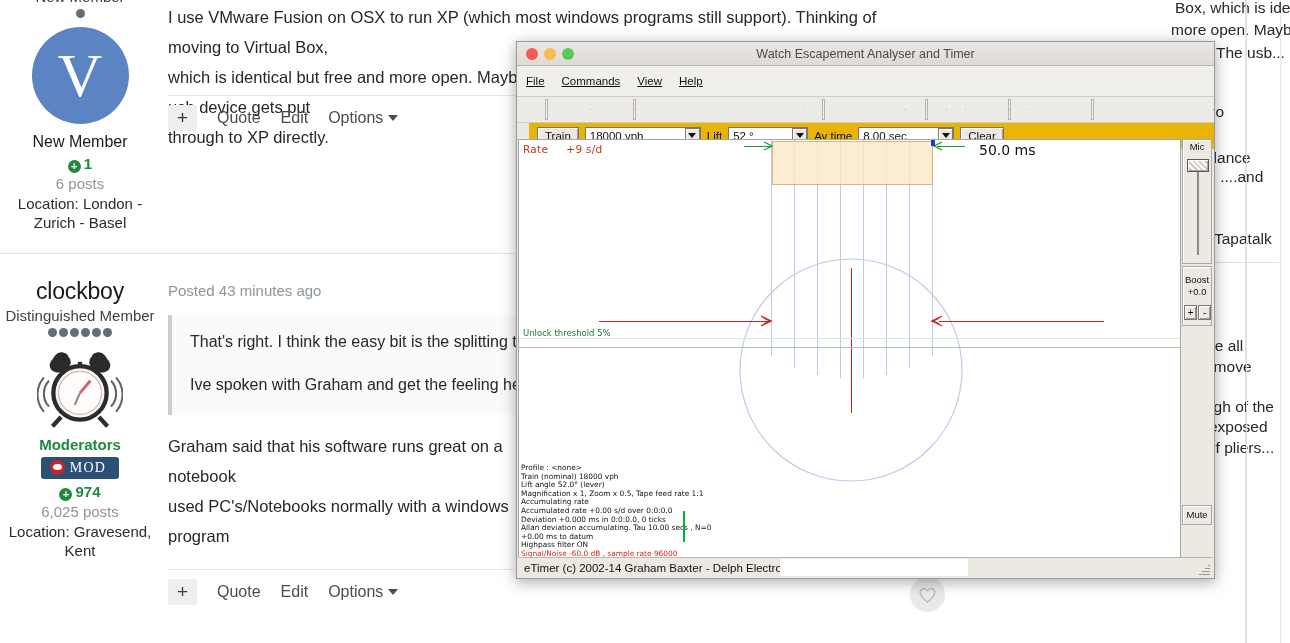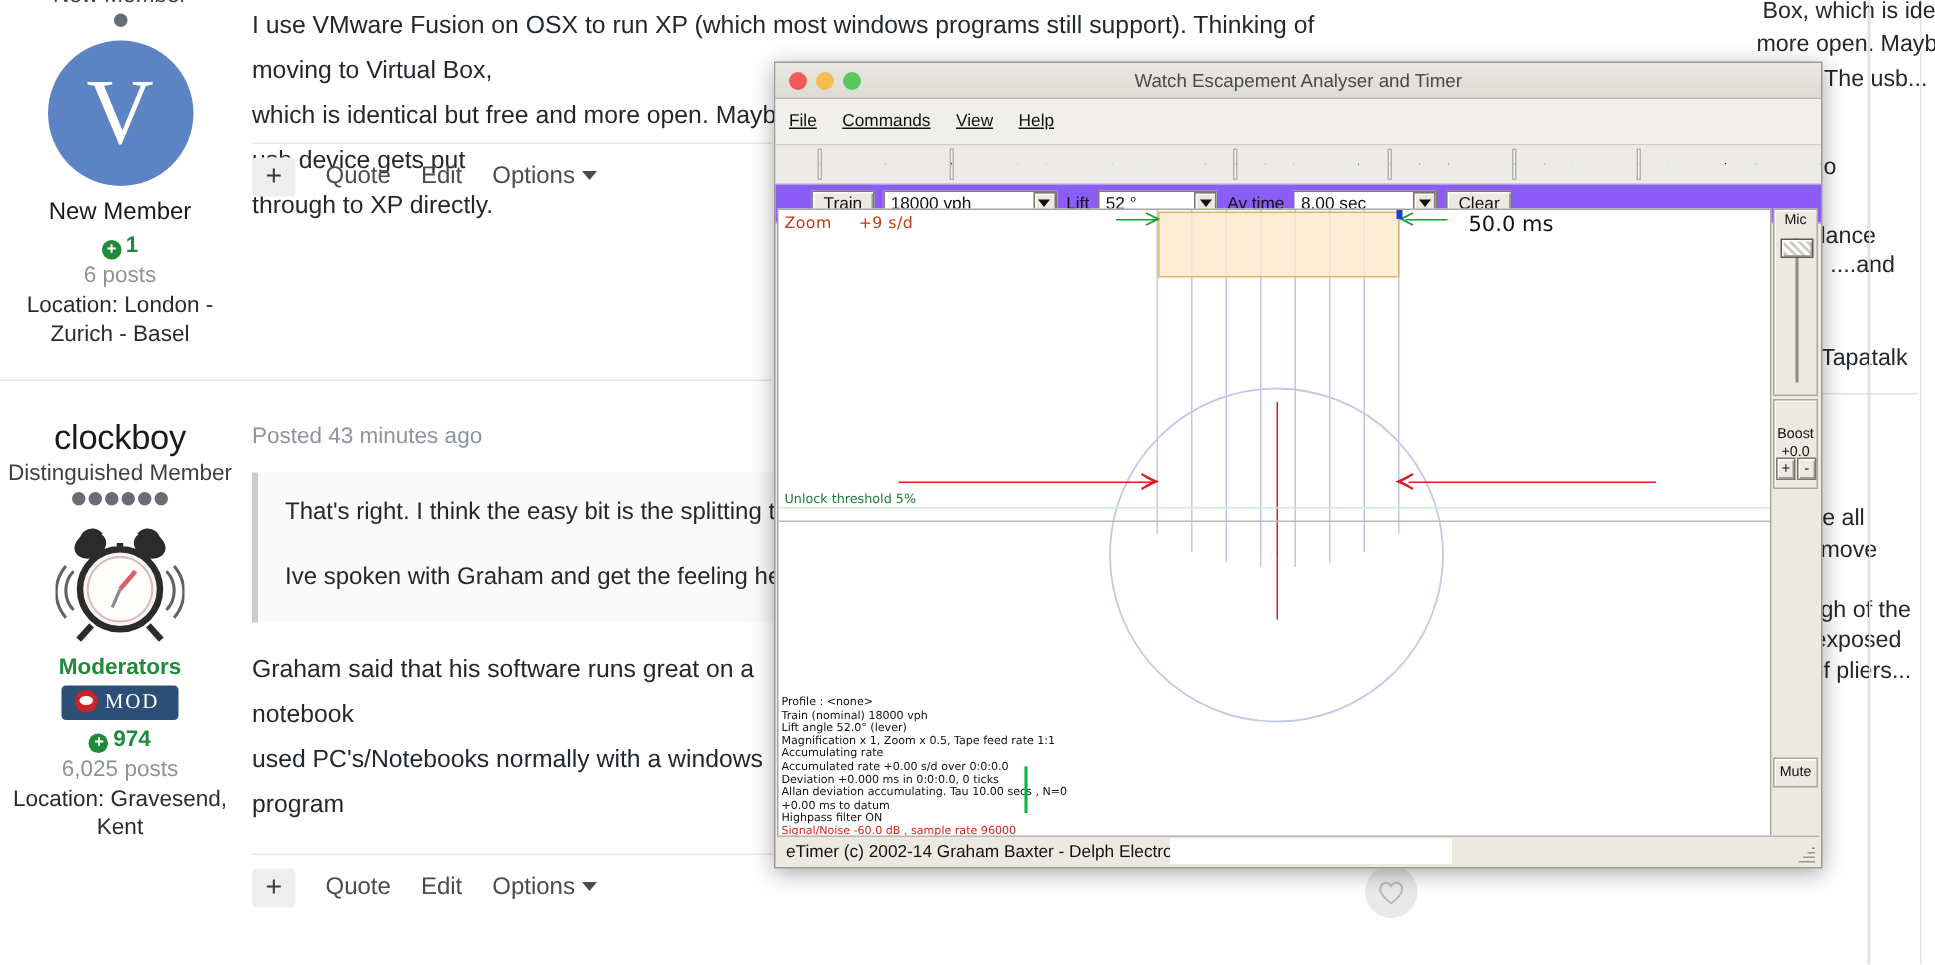--- a/index.html
+++ b/index.html
@@ -132,23 +132,23 @@
   #toolbar{
     height:26px; background:#edebe7; border-bottom:1px solid #cfcdc8;
     display:flex; align-items:center; padding-left:4px; gap:18px;
   }
   .tb { width:21px;height:21px; display:flex;align-items:center;justify-content:center;
         font-size:11px; overflow:hidden; }
   .tb.framed{ border:1px solid #b6b3ae; background:#f5f4f1; }
   .tsep{ width:1px;height:19px;background:#b9b6b1;margin:0 3px; }
 
   #optbar{
-    height:26px; background:#8b5cf6; border-bottom:1px solid #b9b6b1;
-    display:flex; align-items:center; padding-left:24px; gap:6px;
-    font-size:11.5px; color:#111; font-family:"Liberation Sans", sans-serif;
+    height:26px; background:#eab308; border-bottom:1px solid #b9b6b1;
+    display:flex; align-items:center; padding-left:8px; gap:6px;
+    font-size:11.5px; color:#111; font-family:"Liberation Sans", sans-serif;margin-left:12px;
   }
   .btn95{
     background:#ece9e3; border:1px solid #7b7873;
     box-shadow:inset 1px 1px 0 #fff, inset -1px -1px 0 #9d9a95;
     padding:2px 7px; font-size:11.5px; color:#111;
   }
   .combo{
     display:flex; align-items:center; background:#fff;
     border:1px solid #7b7873; height:18px; padding:0 0 0 4px;
     font-size:11.5px; color:#111;
@@ -598,21 +598,21 @@
       <svg style="position:absolute;left:243px;top:0;" width="14" height="13">
         <path d="M2 2 L10 6 L2 10" fill="none" stroke="#12a12c" stroke-width="1.3"></path>
       </svg>
       <div class="arrow-green" style="left:418px;top:6px;width:28px;"></div>
       <svg style="position:absolute;left:412px;top:0;" width="14" height="13">
         <path d="M11 2 L3 6 L11 10" fill="none" stroke="#12a12c" stroke-width="1.3"></path>
       </svg>
       <div style="position:absolute;left:412px;top:0;width:4px;height:6px;background:#1a3fd6;"></div>
 
       <div class="glabel" id="ratelbl">
-        <span>Zoom</span><b>+9 s/d</b>
+        <span>Rate</span><b>+9 s/d</b>
       </div>
       <div class="glabel" id="unlocklbl">Unlock threshold 5%</div>
       <div class="glabel" id="mslbl">50.0 ms</div>
 
       <div id="stats">
         <div>Profile : &lt;none&gt;</div>
         <div>Train (nominal) 18000 vph</div>
         <div>Lift angle  52.0° (lever)</div>
         <div>Magnification x 1, Zoom x 0.5, Tape feed rate  1:1</div>
         <div>Accumulating rate</div>
@@ -628,21 +628,21 @@
 
     <div id="sidepane">
 
       <div class="sideblk" style="top:0;height:125px;">
         <div style="margin-top:1px;">Mic</div>
         <div class="slidertrack" style="top:19px;height:96px;"></div>
         <div class="sliderthumb hatched" style="top:19px;"></div>
       </div>
 
       <div class="sideblk" style="top:127px;height:60px;">
-        <div style="margin-top:17px;">Boost</div>
+        <div style="margin-top:7px;">Boost</div>
         <div style="margin-top:1px;">+0.0</div>
         <div class="pmbtn" style="left:1px;top:38px;">+</div>
         <div class="pmbtn" style="left:15px;top:38px;">-</div>
       </div>
 
 
       <div class="sideblk" style="top:366px;height:20px;line-height:18px;">Mute</div>
     </div>
   </div>
 

